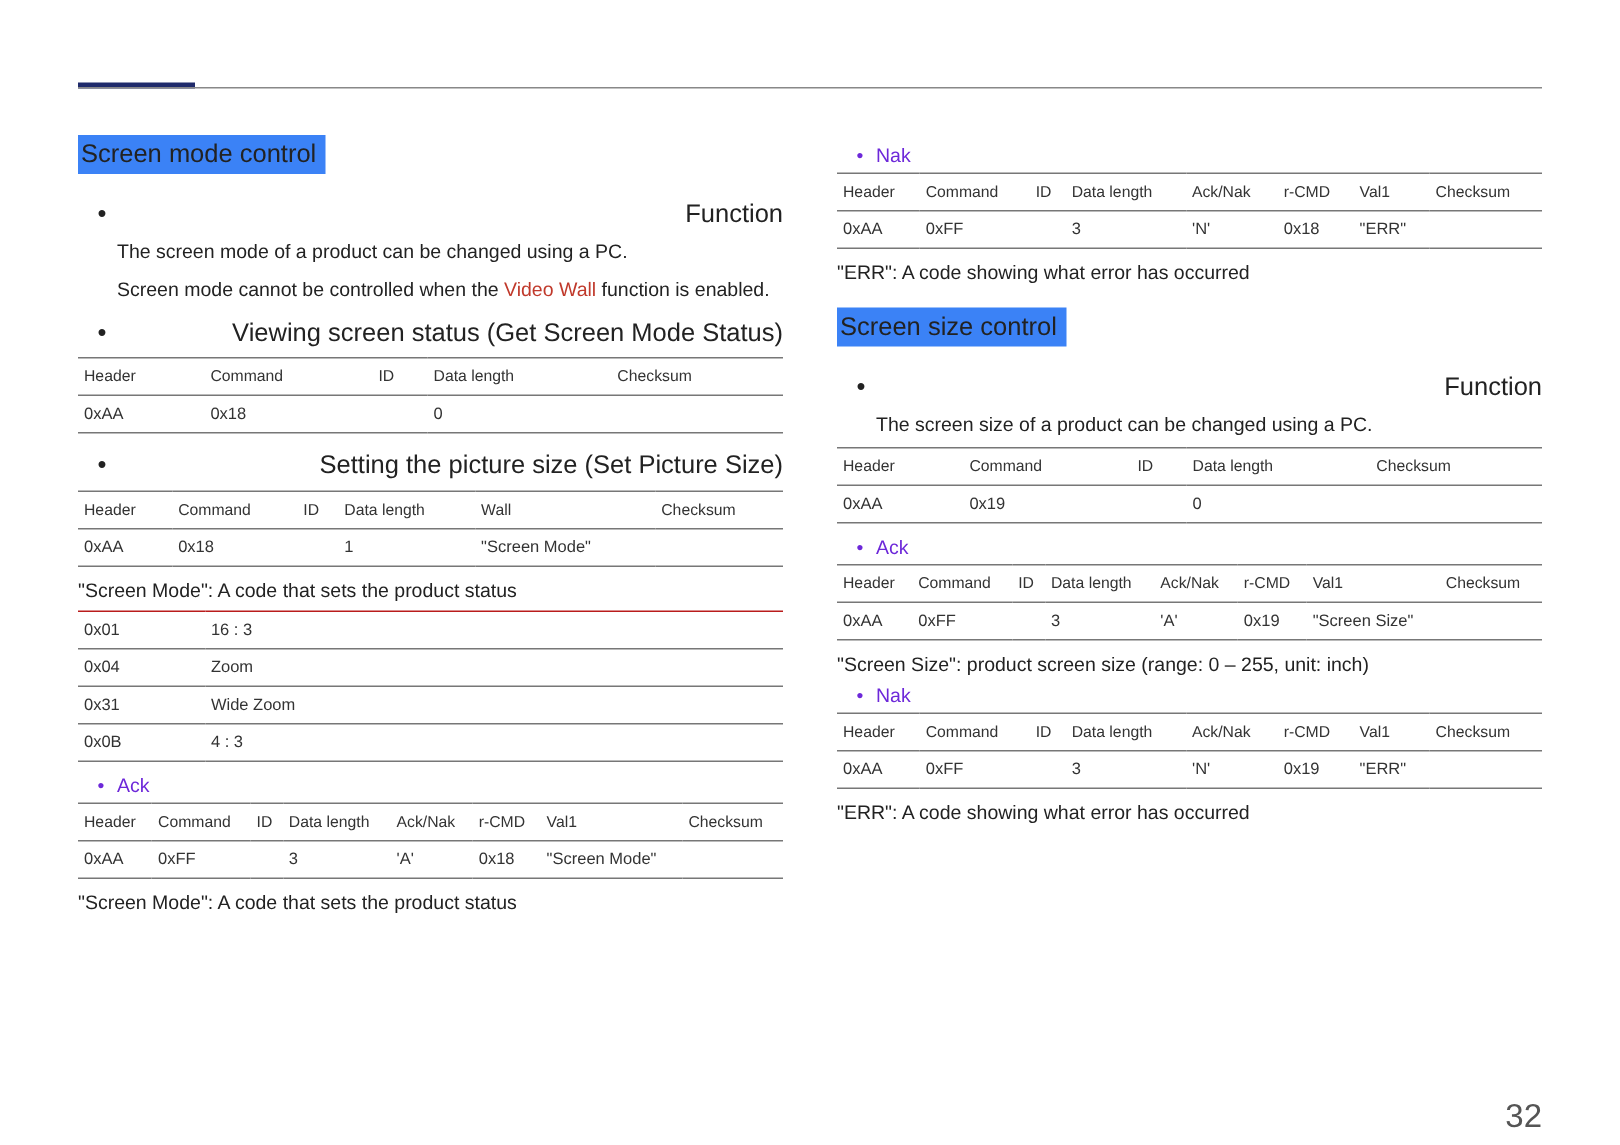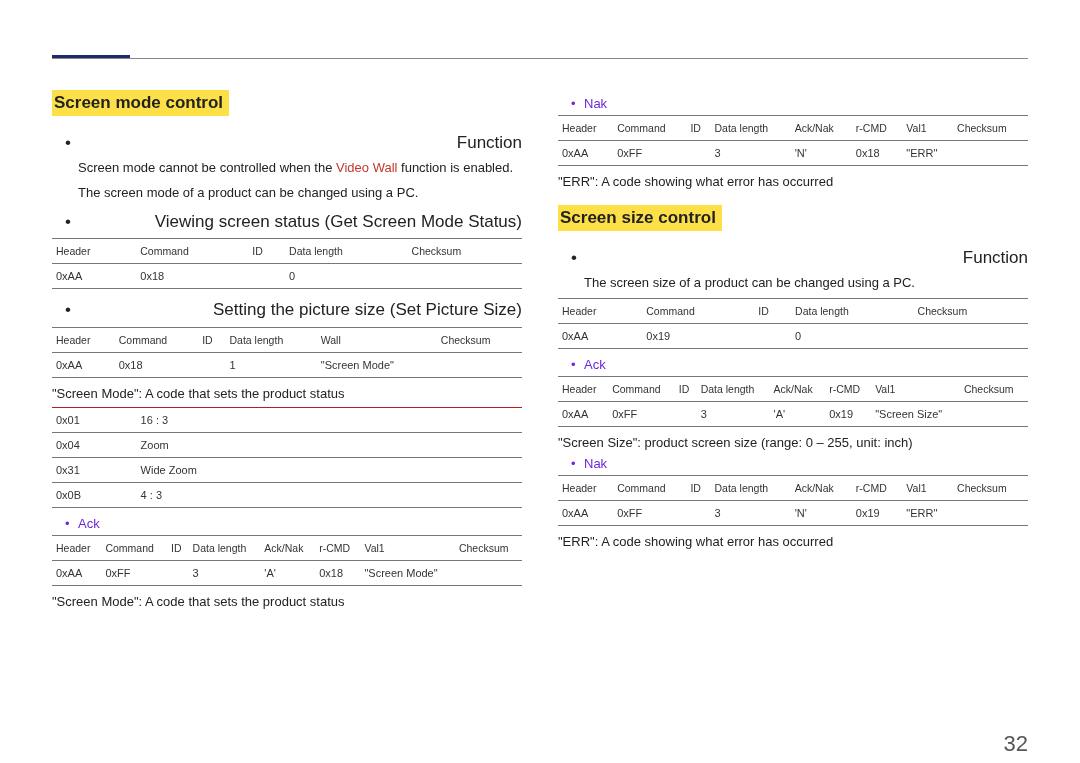--- a/index.html
+++ b/index.html
@@ -31,24 +31,24 @@
     display: flex;
     gap: 36px;
     margin-top: 30px;
   }
   .col {
     flex: 1;
     min-width: 0;
   }
   h2.section {
     display: inline-block;
-    background: #fde047;
+    background: #3b82f6;
     color: #222;
     font-size: 17px;
-    font-weight: 700;
+    font-weight: 400;
     padding: 3px 6px 3px 2px;
     margin-bottom: 8px;
   }
   ul { list-style: none; }
   li.bullet {
     padding-left: 26px;
     position: relative;
     margin: 6px 0 2px 0;
     font-size: 17px;
     color: #222;
@@ -122,24 +122,24 @@
 <div class="topbar-accent"></div>
 <div class="topbar"></div>
 
 <div class="columns">
 
   <div class="col">
     <h2 class="section">Screen mode control</h2>
     <ul>
       <li class="bullet">Function</li>
     </ul>
+    <div class="body-text">The screen mode of a product can be changed using a PC.</div>
     <div class="body-text">
       <span>Screen mode cannot be controlled when the </span><span class="link">Video Wall</span><span> function is enabled.</span>
     </div>
-    <div class="body-text">The screen mode of a product can be changed using a PC.</div>
 
     <ul>
         <li class="bullet">Viewing screen status (Get Screen Mode Status)</li>
       </ul>
     <table>
       <thead>
           <tr>
         <th>Header</th>
         <th>Command</th>
         <th>ID</th>

